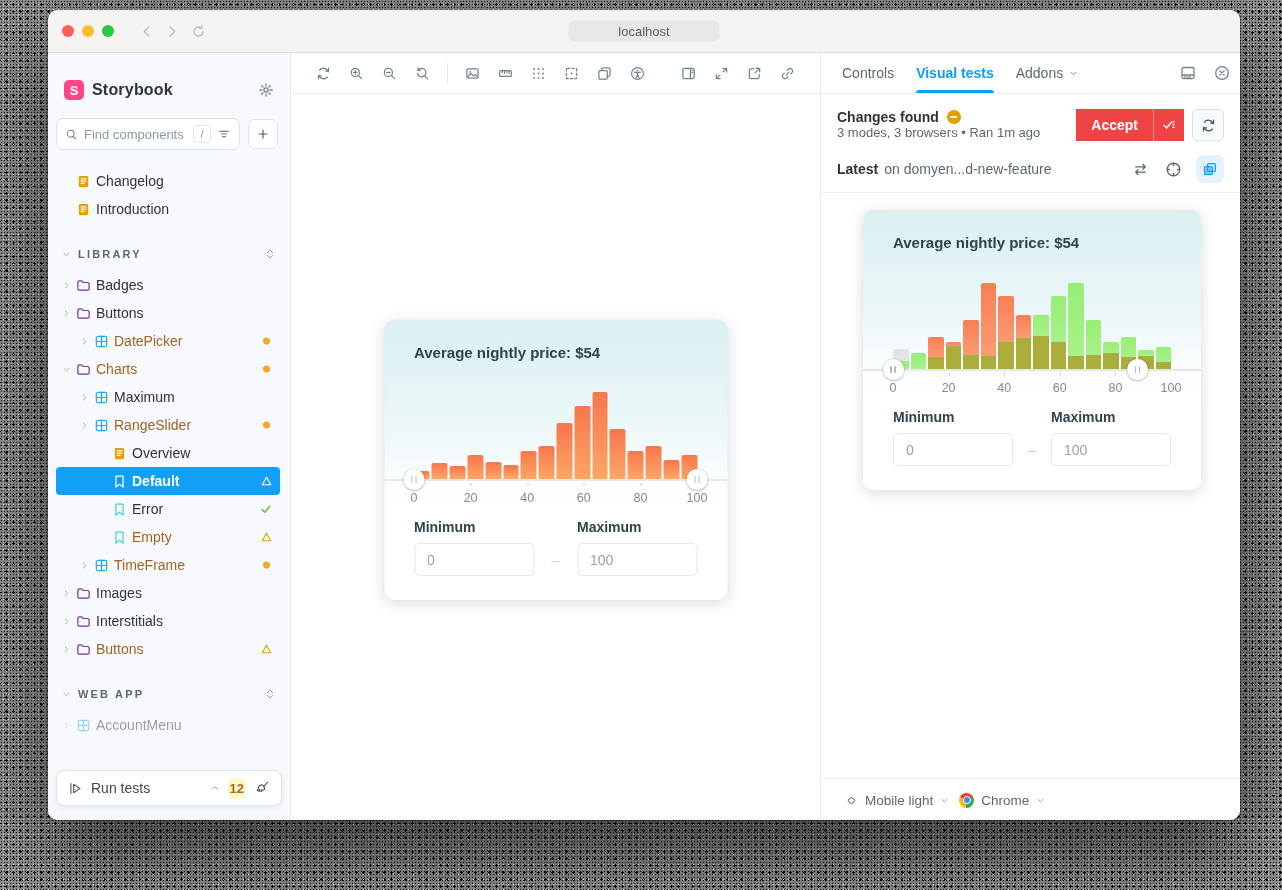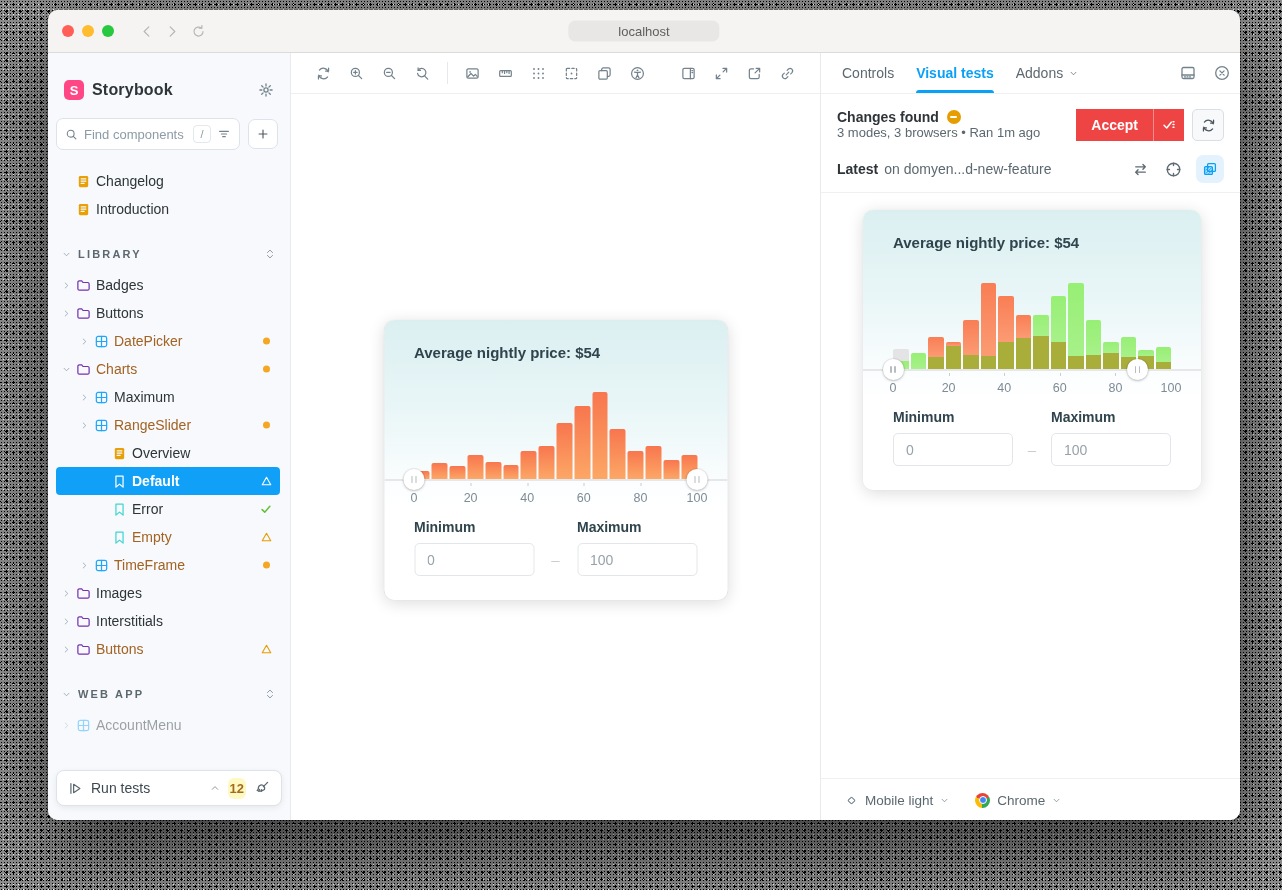--- a/index.html
+++ b/index.html
@@ -125,21 +125,21 @@
   .rebtn .ic{width:15px;height:15px}
   .latest{display:flex;align-items:center;padding:0 16px;height:46px;border-bottom:1px solid #EEF0F2;flex:none;margin-top:5px}
   .lt-label{font-weight:700;font-size:14px;color:#2E3438;margin-right:6px}
   .lt-branch{font-size:14px;color:#5C6870}
   .latest .hic{width:17px;height:17px;color:#5F6B73;margin-left:0}
   .latest .sp2{margin-left:16px}
   .diffbtn{width:28px;height:28px;border-radius:7px;background:#E4F2FD;color:#0AA0F8;display:flex;align-items:center;justify-content:center;margin-left:14px}
   .diffbtn .ic{width:16px;height:16px}
   .panel-body{flex:1;overflow:hidden}
   #diff-mount{padding:17px 0 0 42px}
-  .pfoot{height:42px;border-top:1px solid #EEF0F2;display:flex;align-items:center;padding:0 24px;gap:26px;font-size:13.5px;color:#5C6870;flex:none}
+  .pfoot{height:42px;border-top:1px solid #EEF0F2;display:flex;align-items:center;padding:0 24px;gap:10px;font-size:13.5px;color:#5C6870;flex:none}
   .pf-item{display:flex;align-items:center;gap:7px}
   .pf-chev{width:9px;height:9px;color:#73828C}
   .dia{width:13px;height:13px;color:#73828C}
   .chrome-logo{width:15px;height:15px;border-radius:50%;position:relative;flex:none;
     background:conic-gradient(from 60deg,#34A853 0 120deg,#FBBC05 0 240deg,#EA4335 0 360deg)}
   .chrome-logo::after{content:"";position:absolute;inset:3.5px;border-radius:50%;background:#4285F4;border:1.5px solid #fff}
   button{font-family:inherit}
 </style>
 </head>
 <body>

